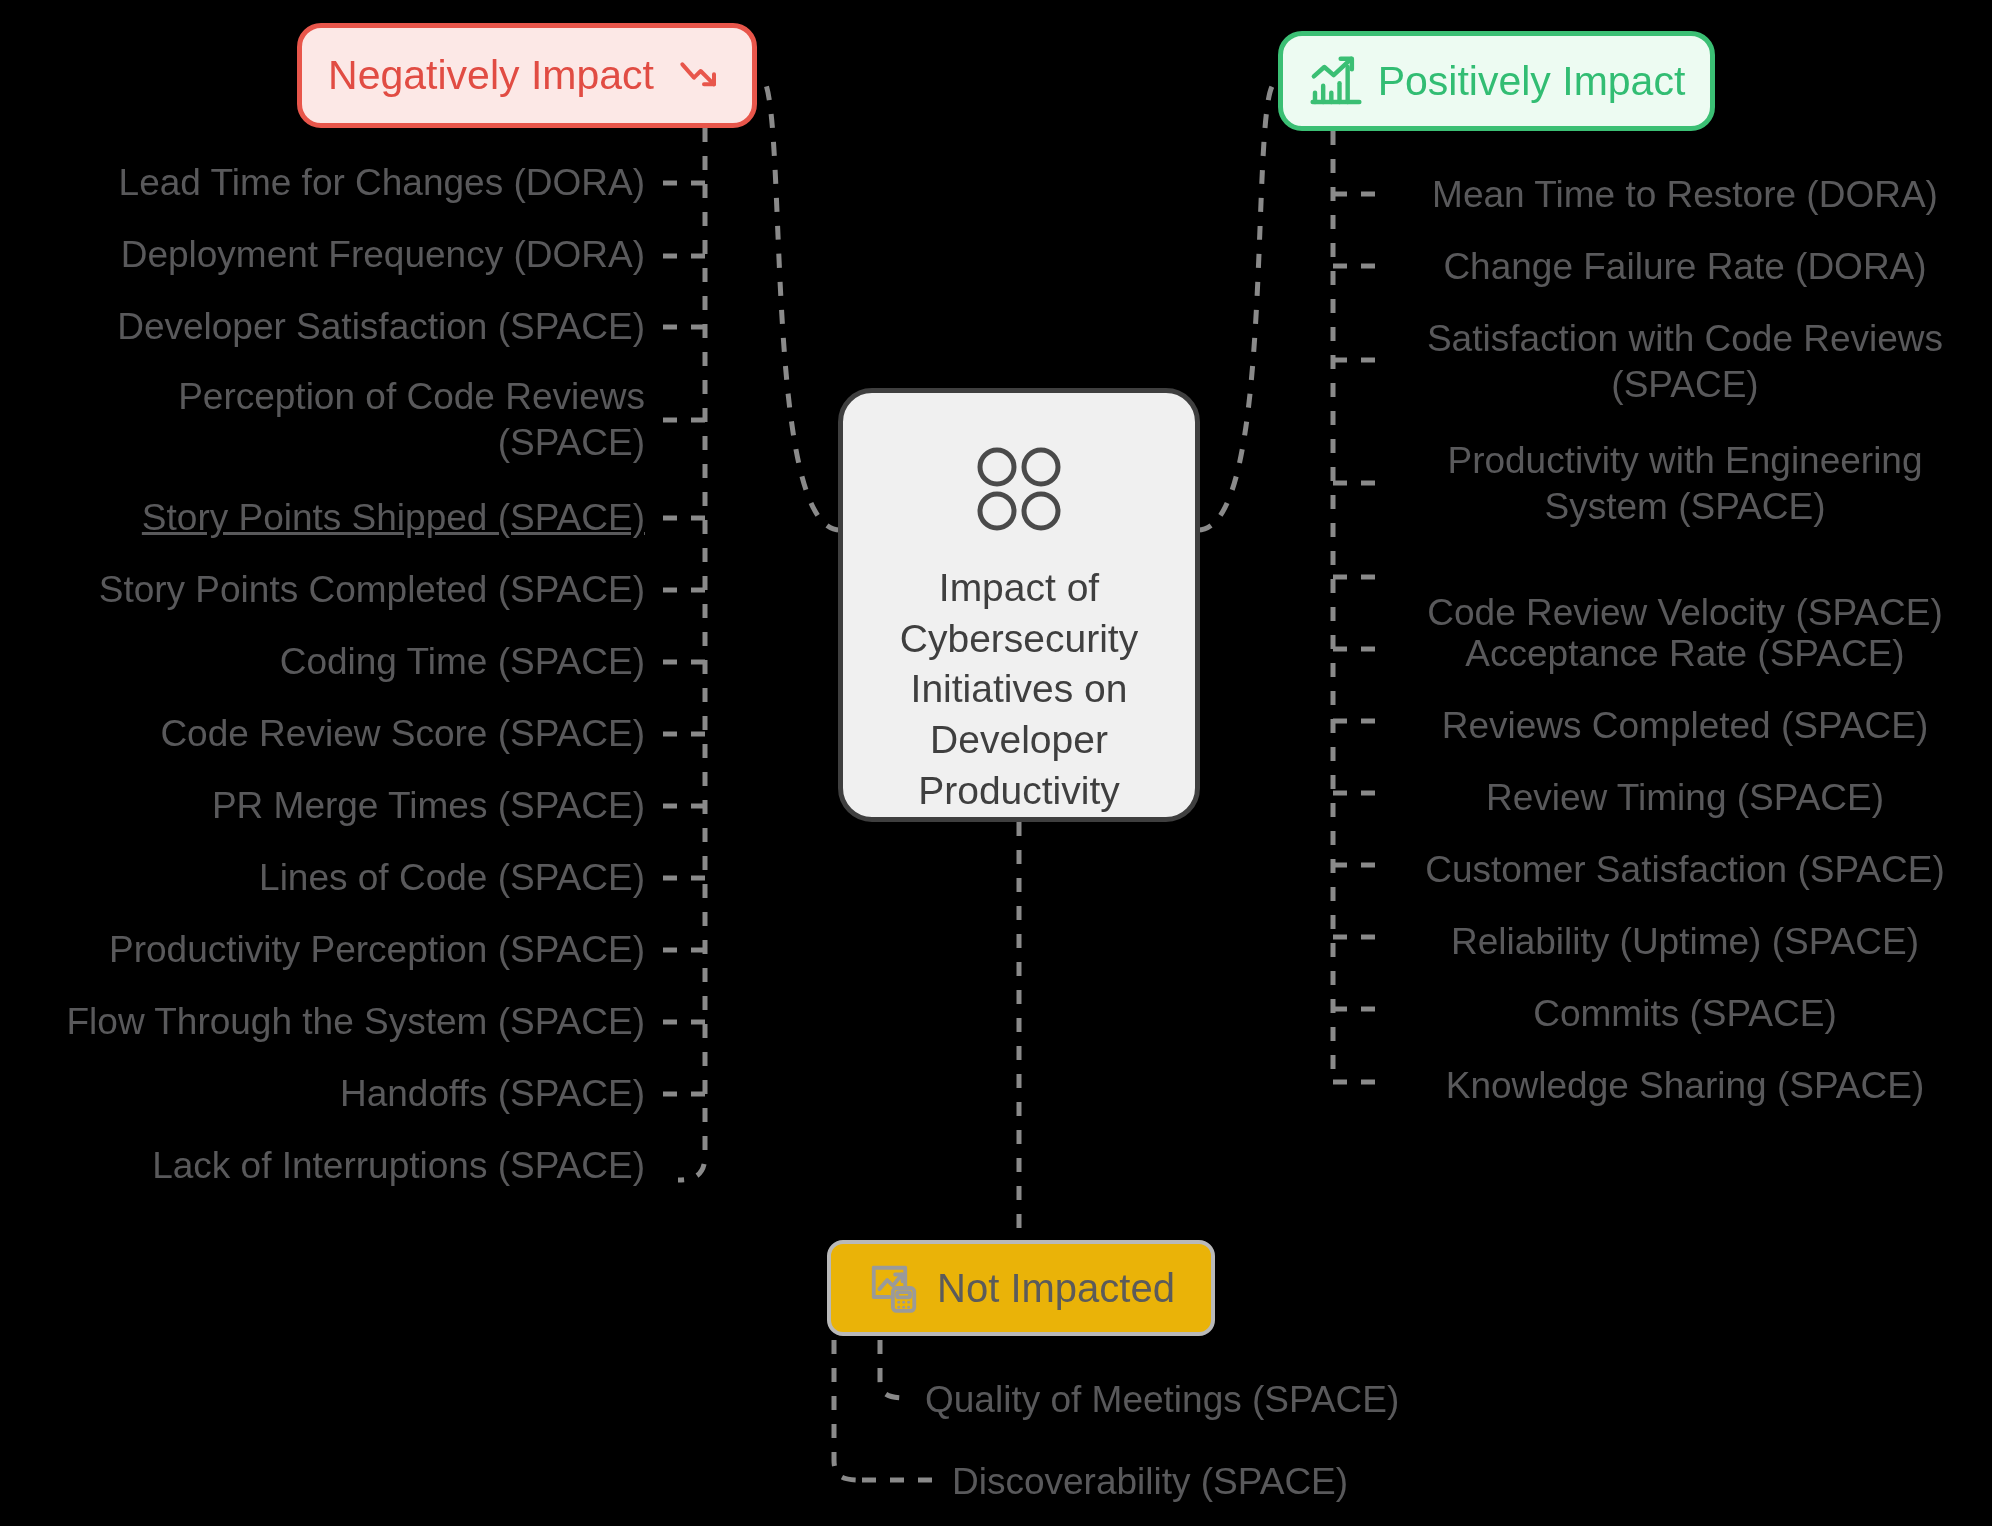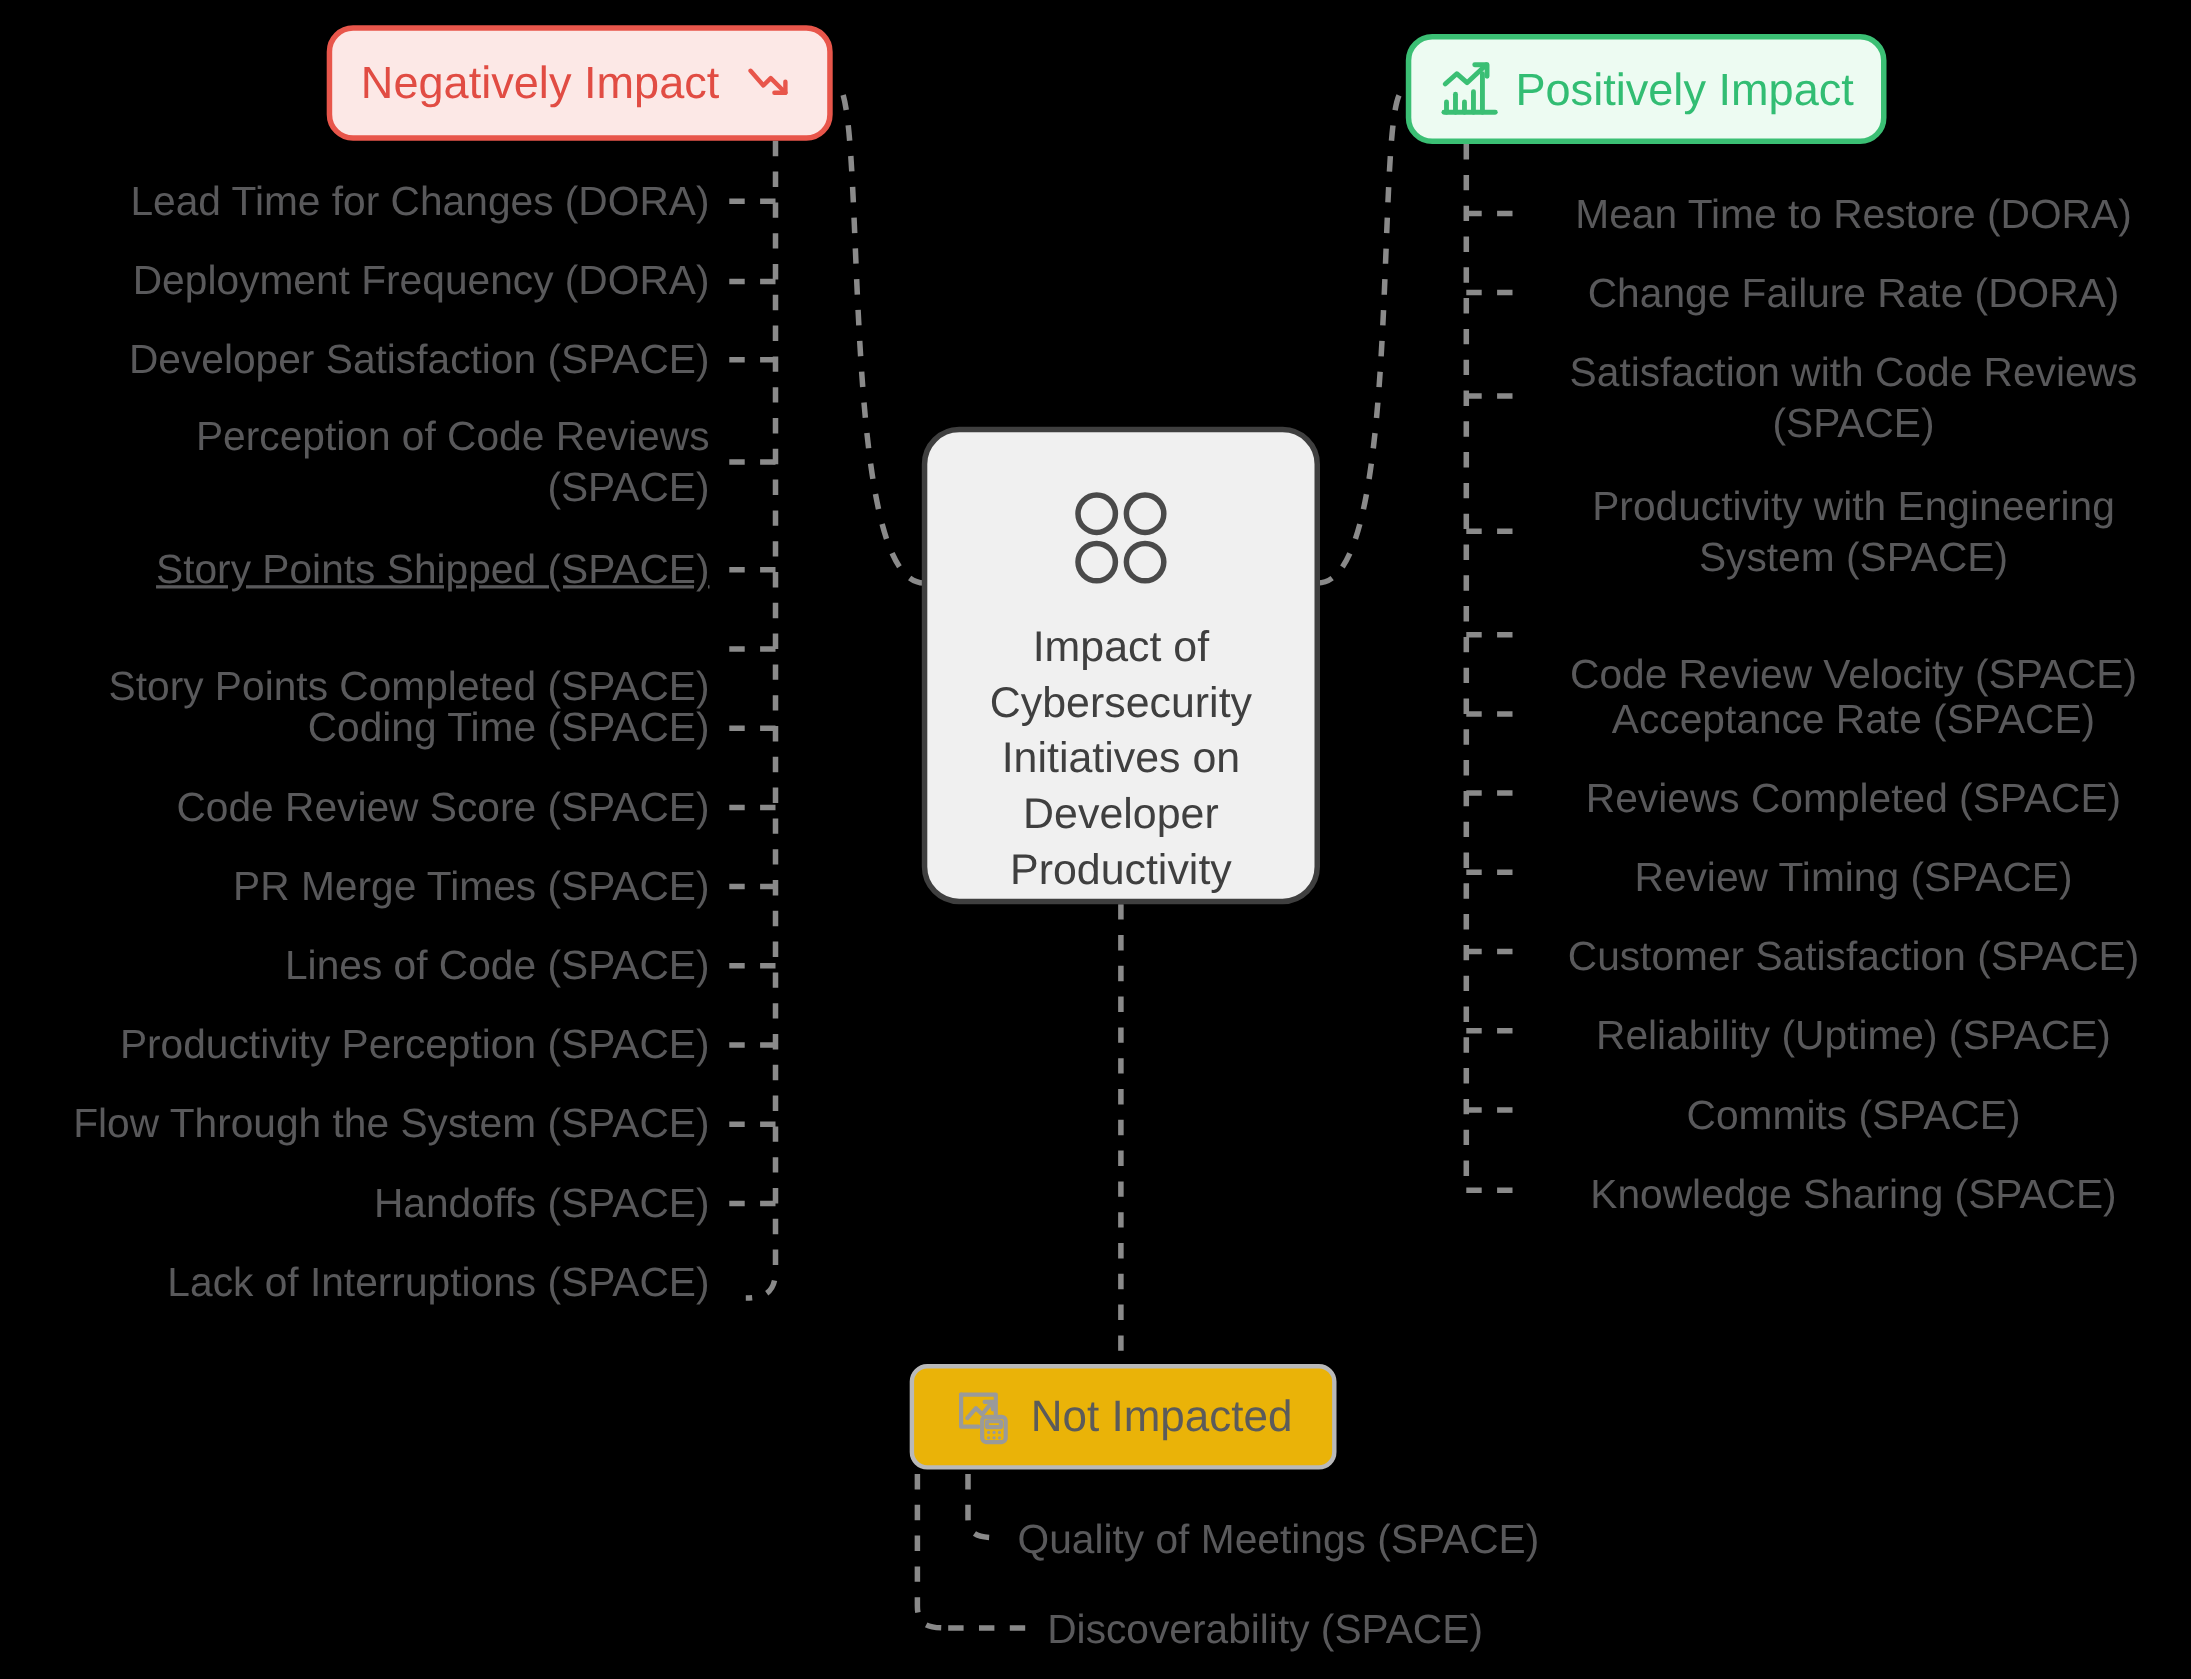--- a/index.html
+++ b/index.html
@@ -183,21 +183,21 @@
       <div>Productivity</div>
     </div>
   </div>
 
   <div class="leaf left" style="left:45px;top:160px;width:600px;">Lead Time for Changes (DORA)</div>
   <div class="leaf left" style="left:45px;top:232px;width:600px;">Deployment Frequency (DORA)</div>
   <div class="leaf left" style="left:45px;top:304px;width:600px;">Developer Satisfaction (SPACE)</div>
   <div class="leaf left" style="left:45px;top:374px;width:600px;">Perception of Code Reviews
 (SPACE)</div>
   <div class="leaf left" style="left:45px;top:495px;width:600px;text-decoration:underline;">Story Points Shipped (SPACE)</div>
-  <div class="leaf left" style="left:45px;top:567px;width:600px;margin-top:34px;">Story Points Completed (SPACE)</div>
+  <div class="leaf left" style="left:45px;top:567px;width:600px;">Story Points Completed (SPACE)</div>
   <div class="leaf left" style="left:45px;top:639px;width:600px;">Coding Time (SPACE)</div>
   <div class="leaf left" style="left:45px;top:711px;width:600px;">Code Review Score (SPACE)</div>
   <div class="leaf left" style="left:45px;top:783px;width:600px;">PR Merge Times (SPACE)</div>
   <div class="leaf left" style="left:45px;top:855px;width:600px;">Lines of Code (SPACE)</div>
   <div class="leaf left" style="left:45px;top:927px;width:600px;">Productivity Perception (SPACE)</div>
   <div class="leaf left" style="left:25px;top:999px;width:620px;">Flow Through the System (SPACE)</div>
   <div class="leaf left" style="left:45px;top:1071px;width:600px;">Handoffs (SPACE)</div>
   <div class="leaf left" style="left:45px;top:1143px;width:600px;">Lack of Interruptions (SPACE)</div>
 
   <div class="leaf right" style="left:1395px;top:172px;width:580px;">Mean Time to Restore (DORA)</div>

